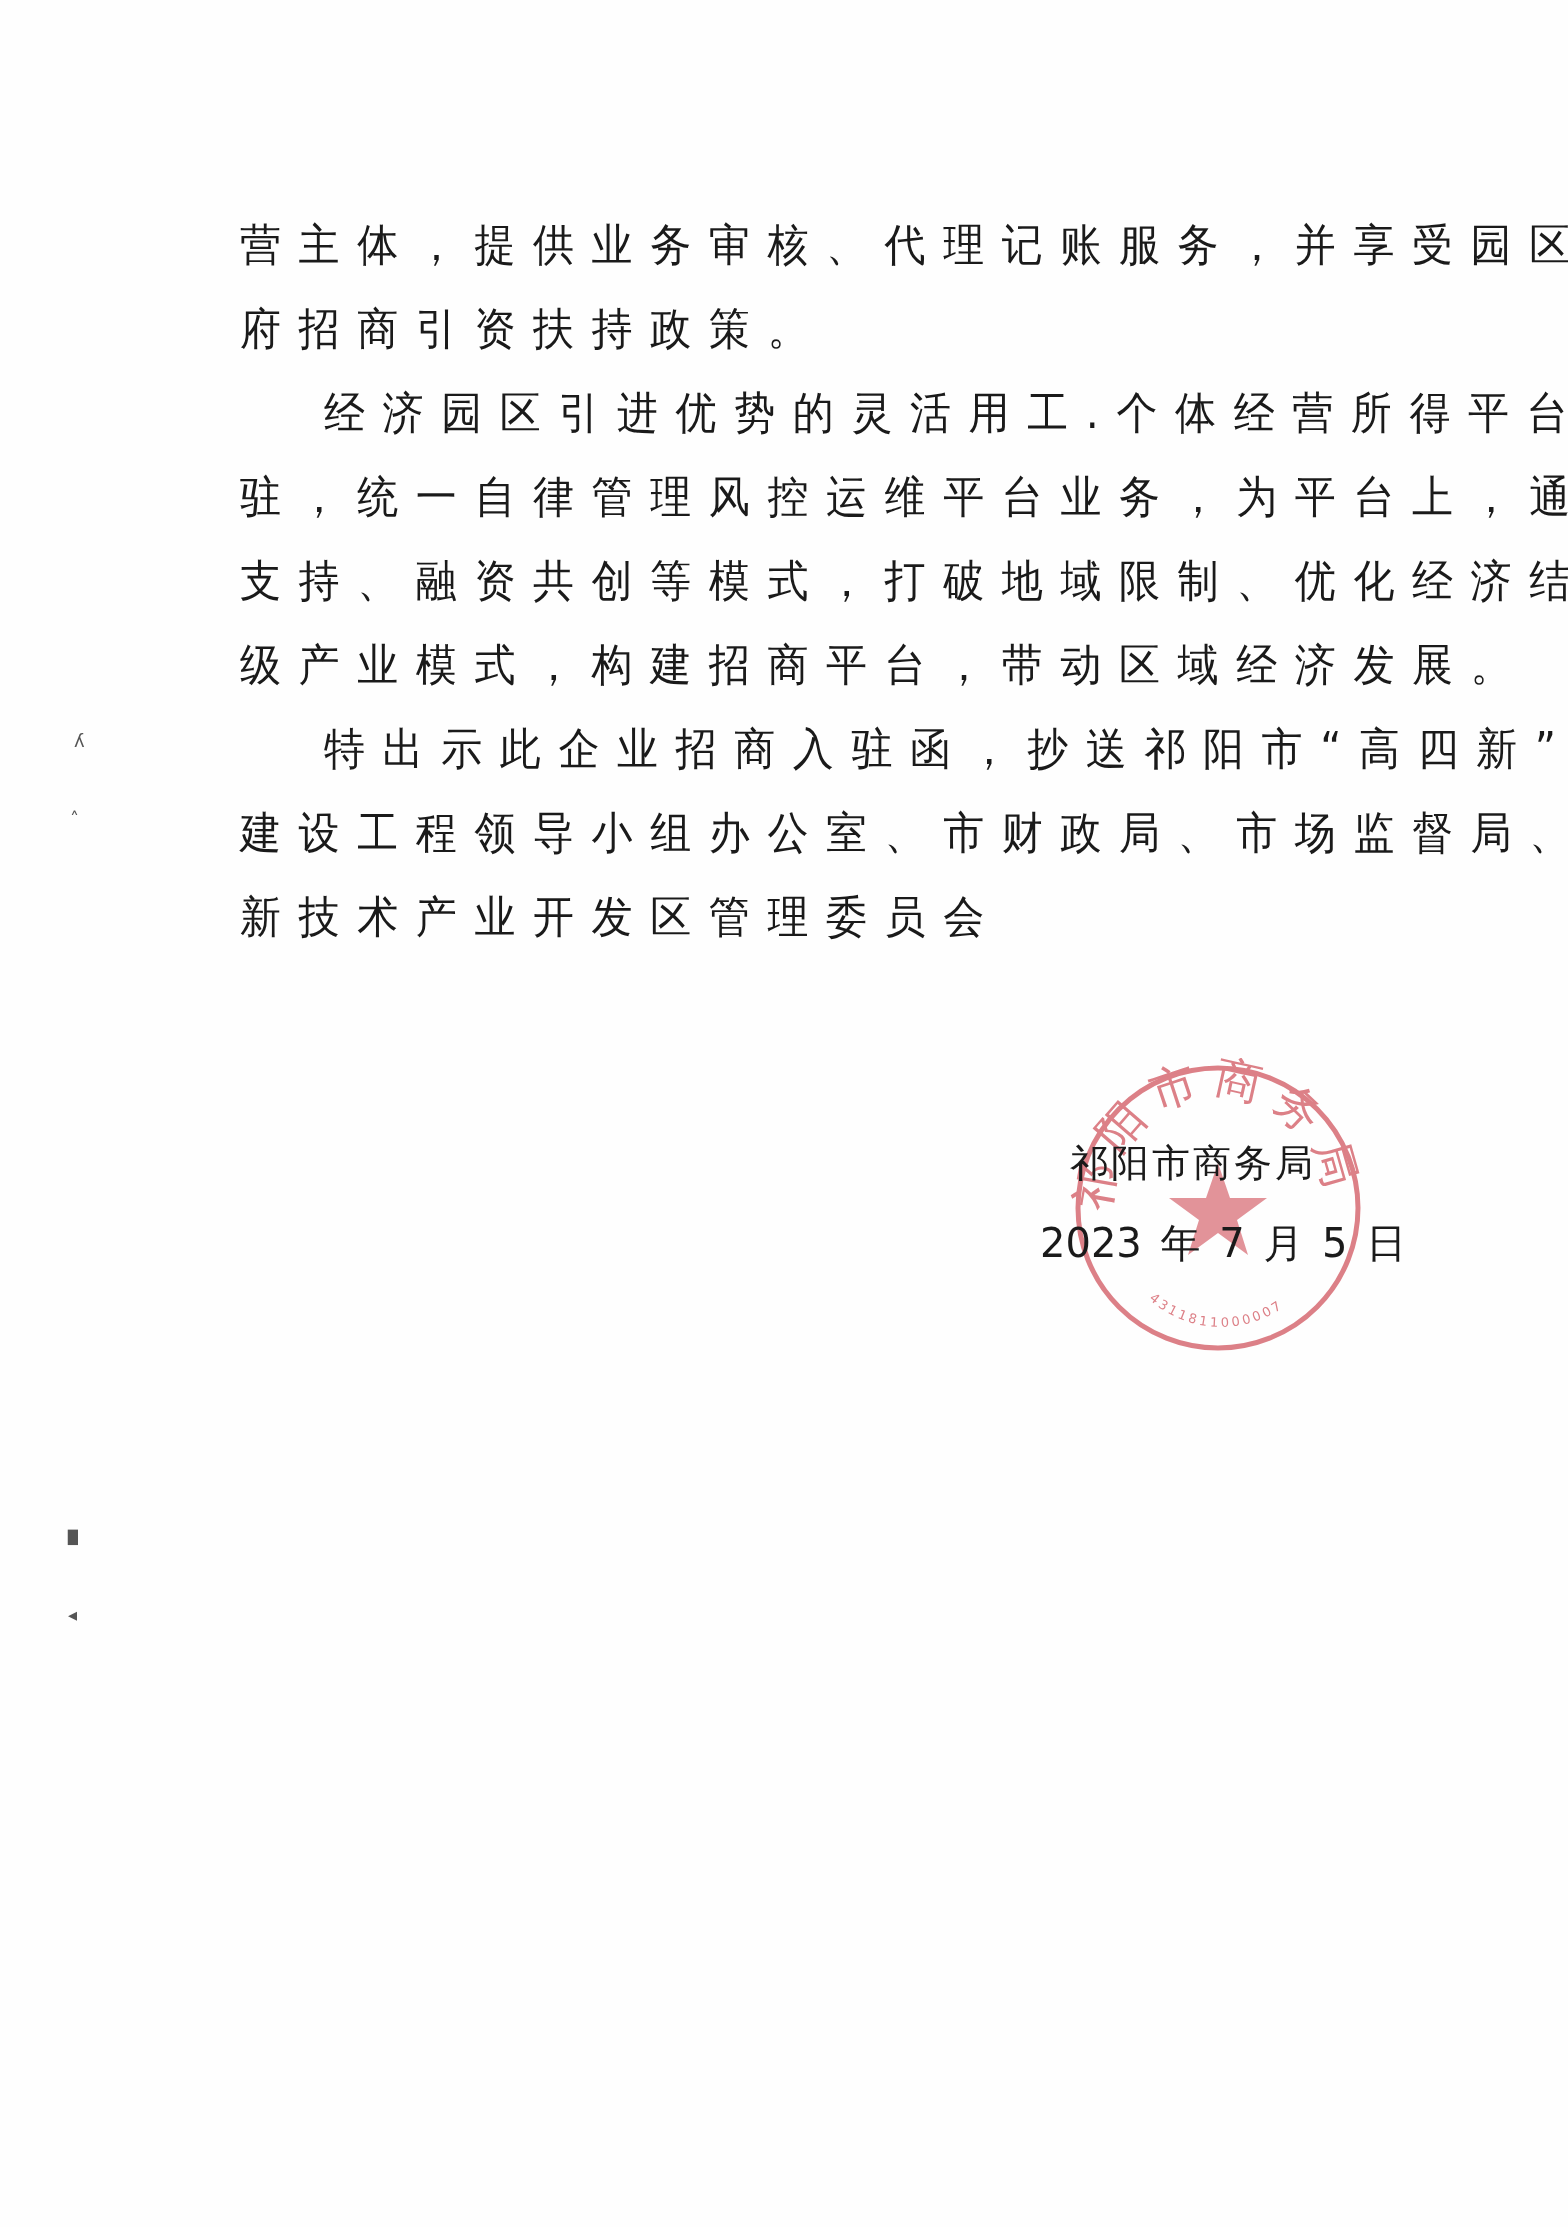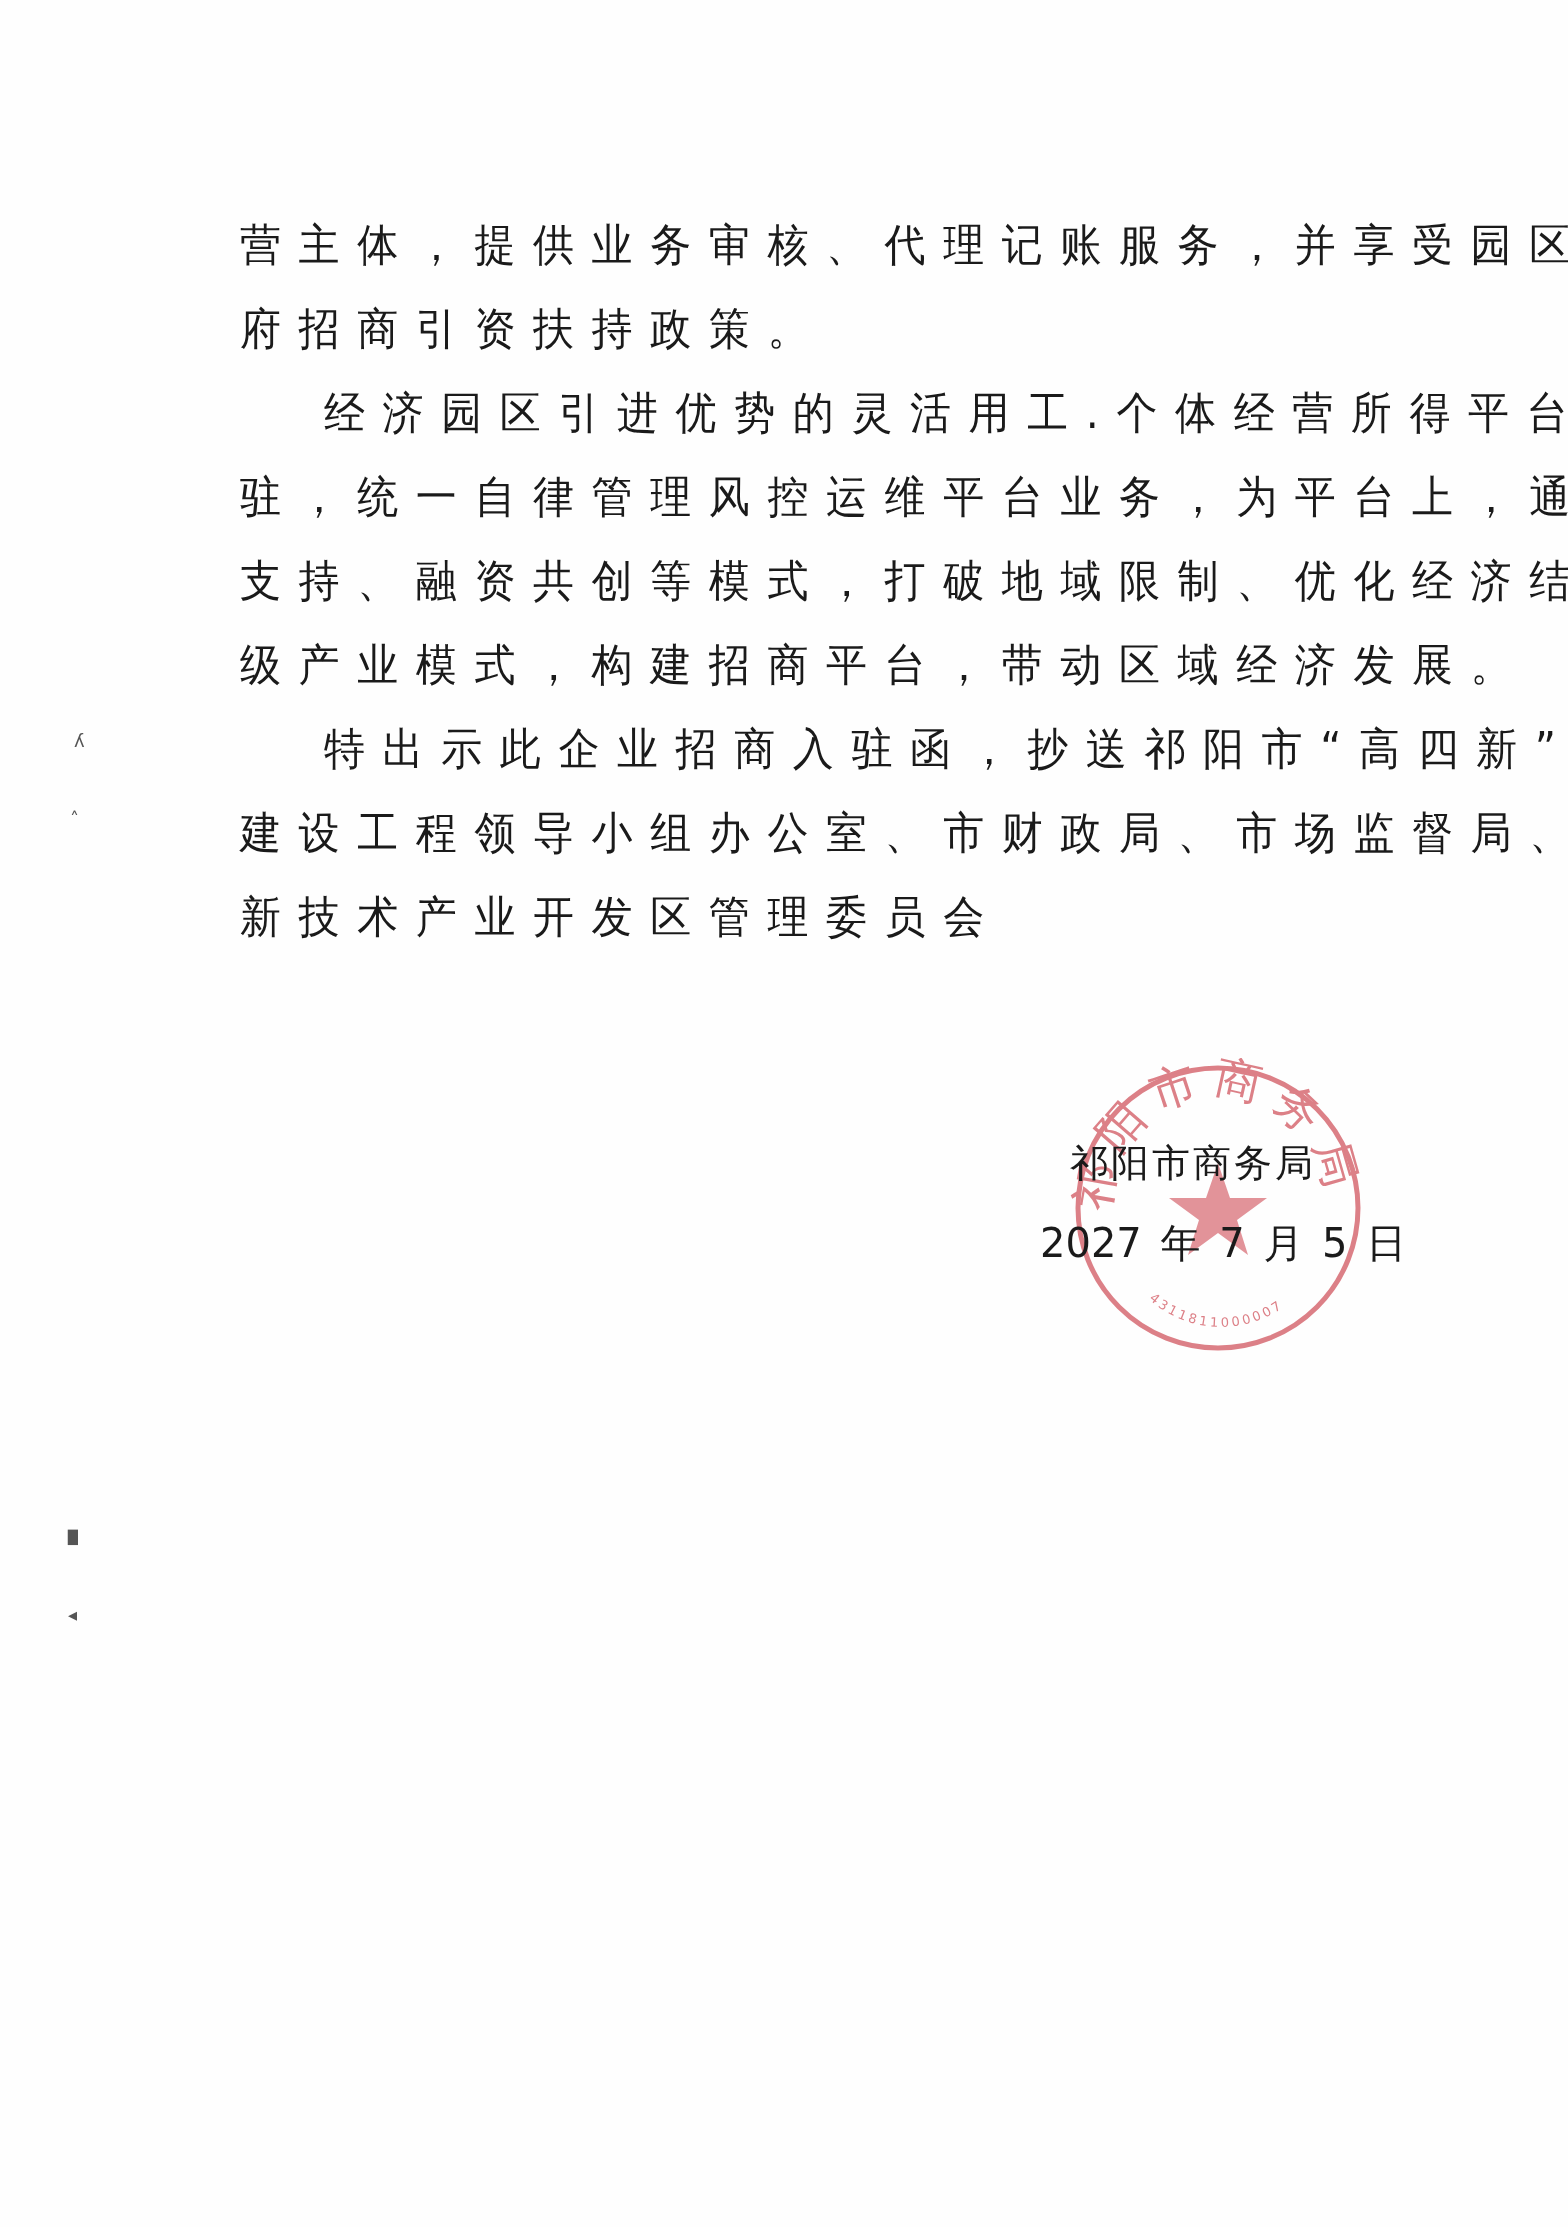--- a/index.html
+++ b/index.html
@@ -43,21 +43,21 @@
       <textPath href="#sealTopArc" startOffset="4%">祁阳市商务局</textPath>
     </text>
     <text font-size="13" fill="#d0505a" font-family="DejaVu Sans, sans-serif" letter-spacing="3">
       <textPath href="#sealBottomArc" startOffset="8%">4311811000007</textPath>
     </text>
     <polygon points="150,105 162,140 199,140 169,162 180,197 150,175 120,197 131,162 101,140 138,140" fill="#d0505a" opacity="0.85"></polygon>
   </svg>
 
   <div class="sig">
     <div class="sig-org">祁阳市商务局</div>
-    <div class="sig-date">2027 年 7 月 5 日</div>
+    <div class="sig-date">2023 年 7 月 5 日</div>
   </div>
 
   <div class="margin-mark" style="left:74px; top:730px;">ʎ</div>
   <div class="margin-mark" style="left:70px; top:808px;">˄</div>
   <div class="margin-mark" style="left:68px; top:1530px; font-size:26px;">▘</div>
   <div class="margin-mark" style="left:68px; top:1604px;">◂</div>
 
 </div>
 
 </body></html>

